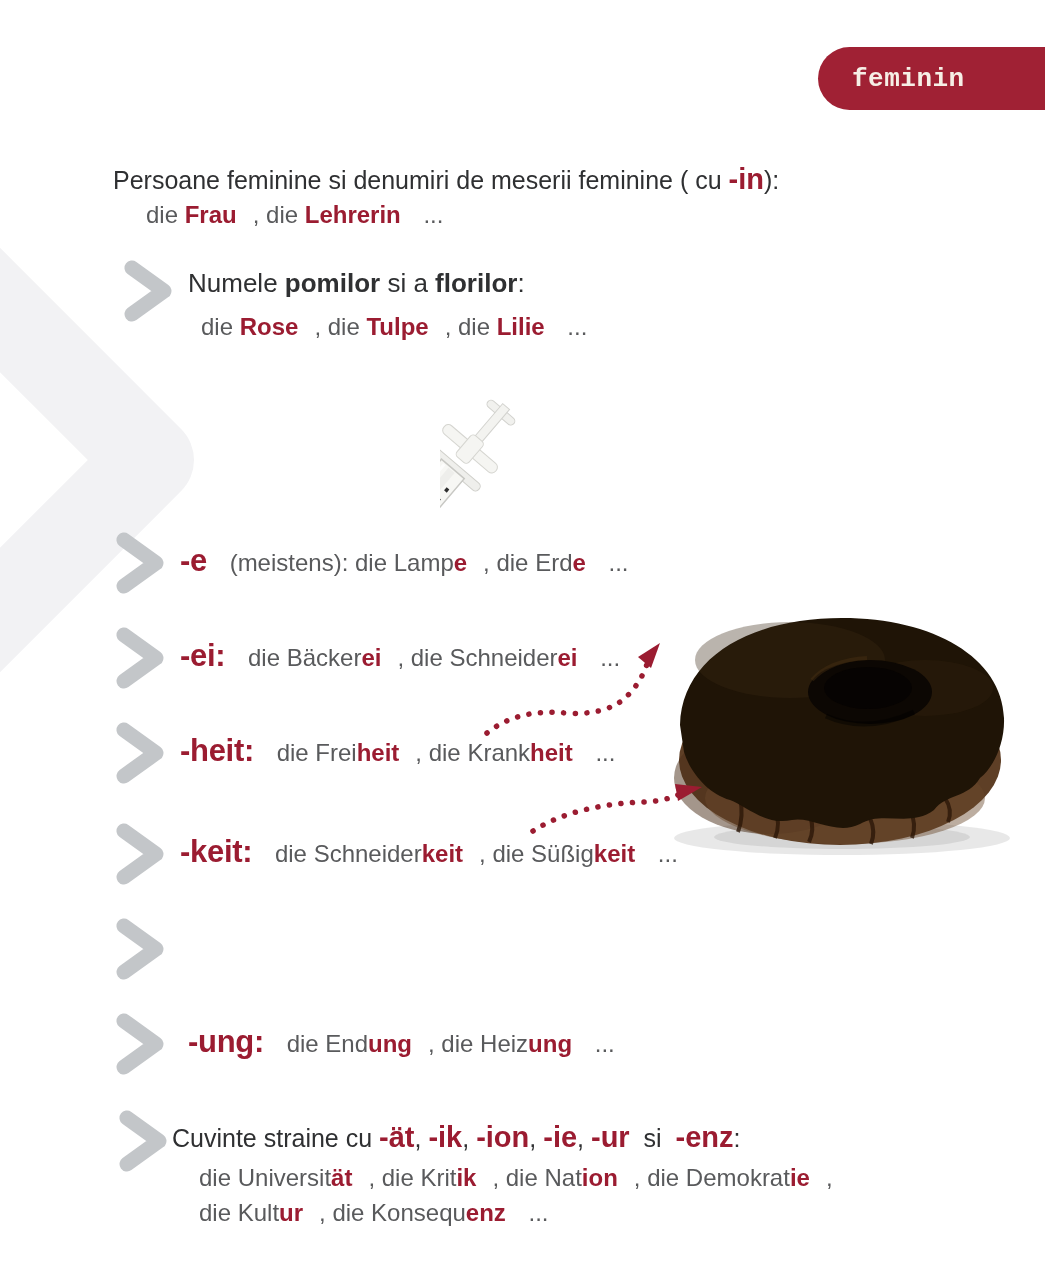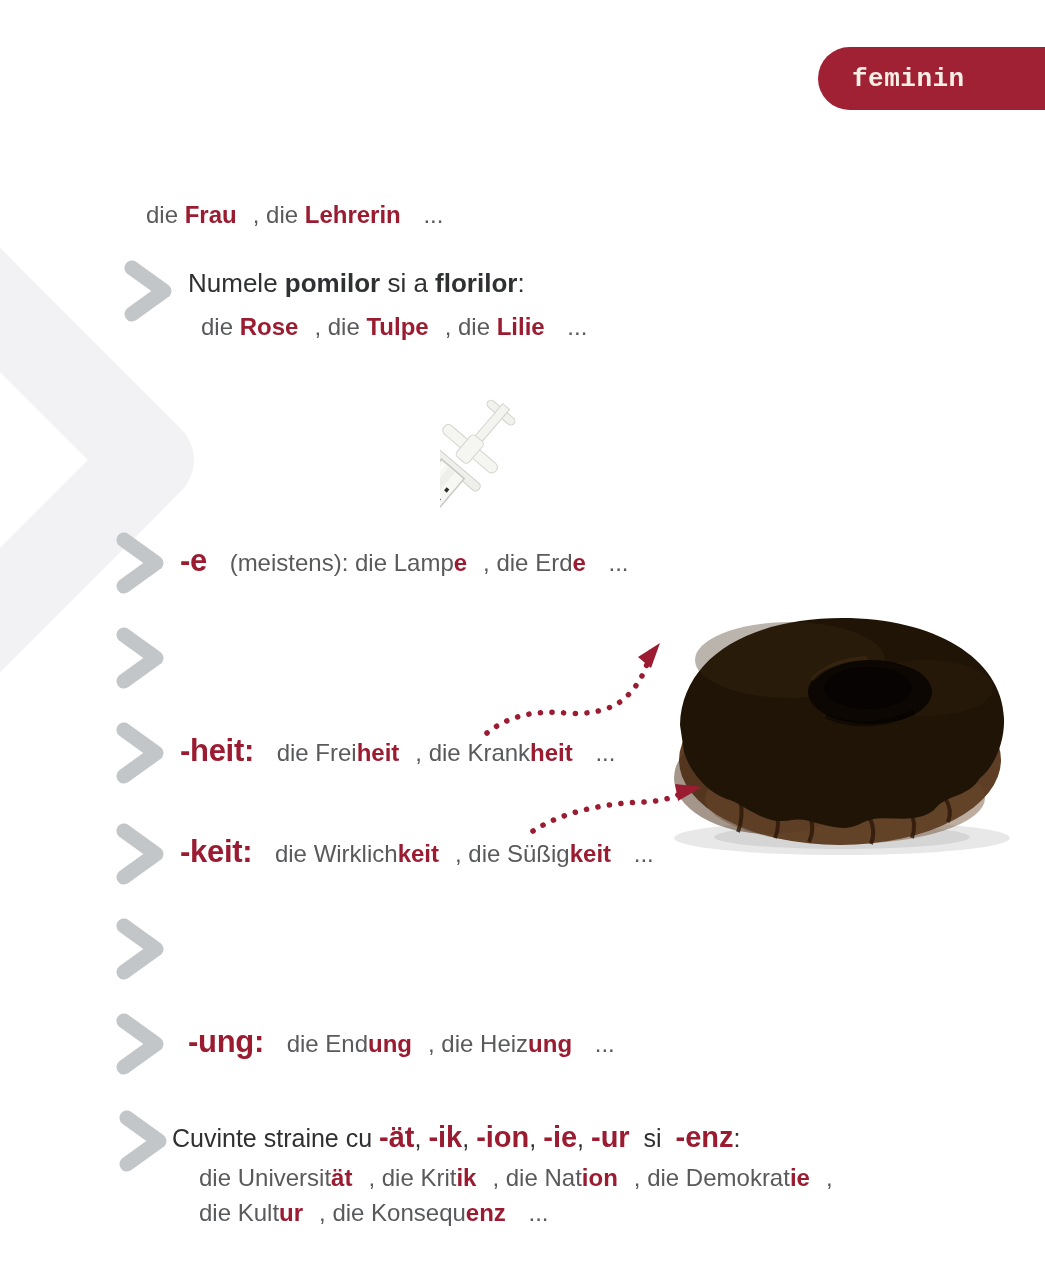--- a/index.html
+++ b/index.html
@@ -26,51 +26,55 @@
 <div class="page">
 
   <svg class="watermark" width="230" height="450" viewBox="0 0 230 450">
     <polyline points="-45,30 150,225 -45,420" fill="none" stroke="#f2f2f4" stroke-width="88" stroke-linecap="round" stroke-linejoin="round"></polyline>
   </svg>
 
   <div class="tab">
     <span class="tab-label">feminin</span>
   </div>
 
+  <div class="line" style="left:113px;top:162px;font-size:25px"><span class="seg-k">Persoane feminine si denumiri de meserii feminine </span><span class="seg-k">( cu </span><span class="seg-rh">-in</span><span class="seg-k">):</span></div>
   <div class="line" style="left:130px;top:200px"><span class="seg-g">die </span><span class="seg-r">Frau</span><span class="seg-g">, die </span><span class="seg-r">Lehrerin</span><span class="seg-g"> ...</span></div>
 
   <svg class="chev" style="left:120px;top:258px" viewBox="0 0 56 66">
     <polyline points="12,10 44,33 12,56" fill="none" stroke="#c3c6c9" stroke-width="15" stroke-linecap="round" stroke-linejoin="round"></polyline>
   </svg>
   <div class="line" style="left:185px;top:312px"><span class="seg-g">die </span><span class="seg-r">Rose</span><span class="seg-g">, die </span><span class="seg-r">Tulpe</span><span class="seg-g">, die </span><span class="seg-r">Lilie</span><span class="seg-g"> ...</span></div>
   <div class="line" style="left:188px;top:268px;font-size:26px"><span class="seg-k">Numele </span><span class="seg-kb">pomilor</span><span class="seg-k"> si a </span><span class="seg-kb">florilor</span><span class="seg-k">:</span></div>
 
   <svg class="chev" style="left:112px;top:530px" viewBox="0 0 56 66">
     <polyline points="12,10 44,33 12,56" fill="none" stroke="#c3c6c9" stroke-width="15" stroke-linecap="round" stroke-linejoin="round"></polyline>
     </svg>
   <div class="line" style="left:180px;top:542px">
     <span class="sh">-e</span><span><span class="seg-g"> (meistens): die Lamp</span><span class="seg-r">e</span><span class="seg-g">, die Erd</span><span class="seg-r">e</span><span class="seg-g"> ...</span></span>
   </div>
 
   <svg class="chev" style="left:112px;top:625px" viewBox="0 0 56 66">
     <polyline points="12,10 44,33 12,56" fill="none" stroke="#c3c6c9" stroke-width="15" stroke-linecap="round" stroke-linejoin="round"></polyline>
     </svg>
+  <div class="line" style="left:180px;top:637px">
+    <span class="sh">-ei:</span><span><span class="seg-g"> die Bäcker</span><span class="seg-r">ei</span><span class="seg-g">, die Schneider</span><span class="seg-r">ei</span><span class="seg-g"> ...</span></span>
+  </div>
 
   <svg class="chev" style="left:112px;top:720px" viewBox="0 0 56 66">
     <polyline points="12,10 44,33 12,56" fill="none" stroke="#c3c6c9" stroke-width="15" stroke-linecap="round" stroke-linejoin="round"></polyline>
     </svg>
   <div class="line" style="left:180px;top:732px">
     <span class="sh">-heit:</span><span><span class="seg-g"> die Frei</span><span class="seg-r">heit</span><span class="seg-g">, die Krank</span><span class="seg-r">heit</span><span class="seg-g"> ...</span></span>
   </div>
 
   <svg class="chev" style="left:112px;top:821px" viewBox="0 0 56 66">
     <polyline points="12,10 44,33 12,56" fill="none" stroke="#c3c6c9" stroke-width="15" stroke-linecap="round" stroke-linejoin="round"></polyline>
     </svg>
   <div class="line" style="left:180px;top:833px">
-    <span class="sh">-keit:</span><span><span class="seg-g"> die Wirklich</span><span class="seg-r">keit</span><span class="seg-g">, die Süßig</span><span class="seg-r">keit</span><span class="seg-g"> ...</span></span>
+    <span class="sh">-keit:</span><span><span class="seg-g"> die Schneider</span><span class="seg-r">keit</span><span class="seg-g">, die Süßig</span><span class="seg-r">keit</span><span class="seg-g"> ...</span></span>
   </div>
 
   <svg class="chev" style="left:112px;top:916px" viewBox="0 0 56 66">
     <polyline points="12,10 44,33 12,56" fill="none" stroke="#c3c6c9" stroke-width="15" stroke-linecap="round" stroke-linejoin="round"></polyline>
     </svg>
 
   <svg class="chev" style="left:112px;top:1011px" viewBox="0 0 56 66">
     <polyline points="12,10 44,33 12,56" fill="none" stroke="#c3c6c9" stroke-width="15" stroke-linecap="round" stroke-linejoin="round"></polyline>
     </svg>
   <div class="line" style="left:188px;top:1023px">

